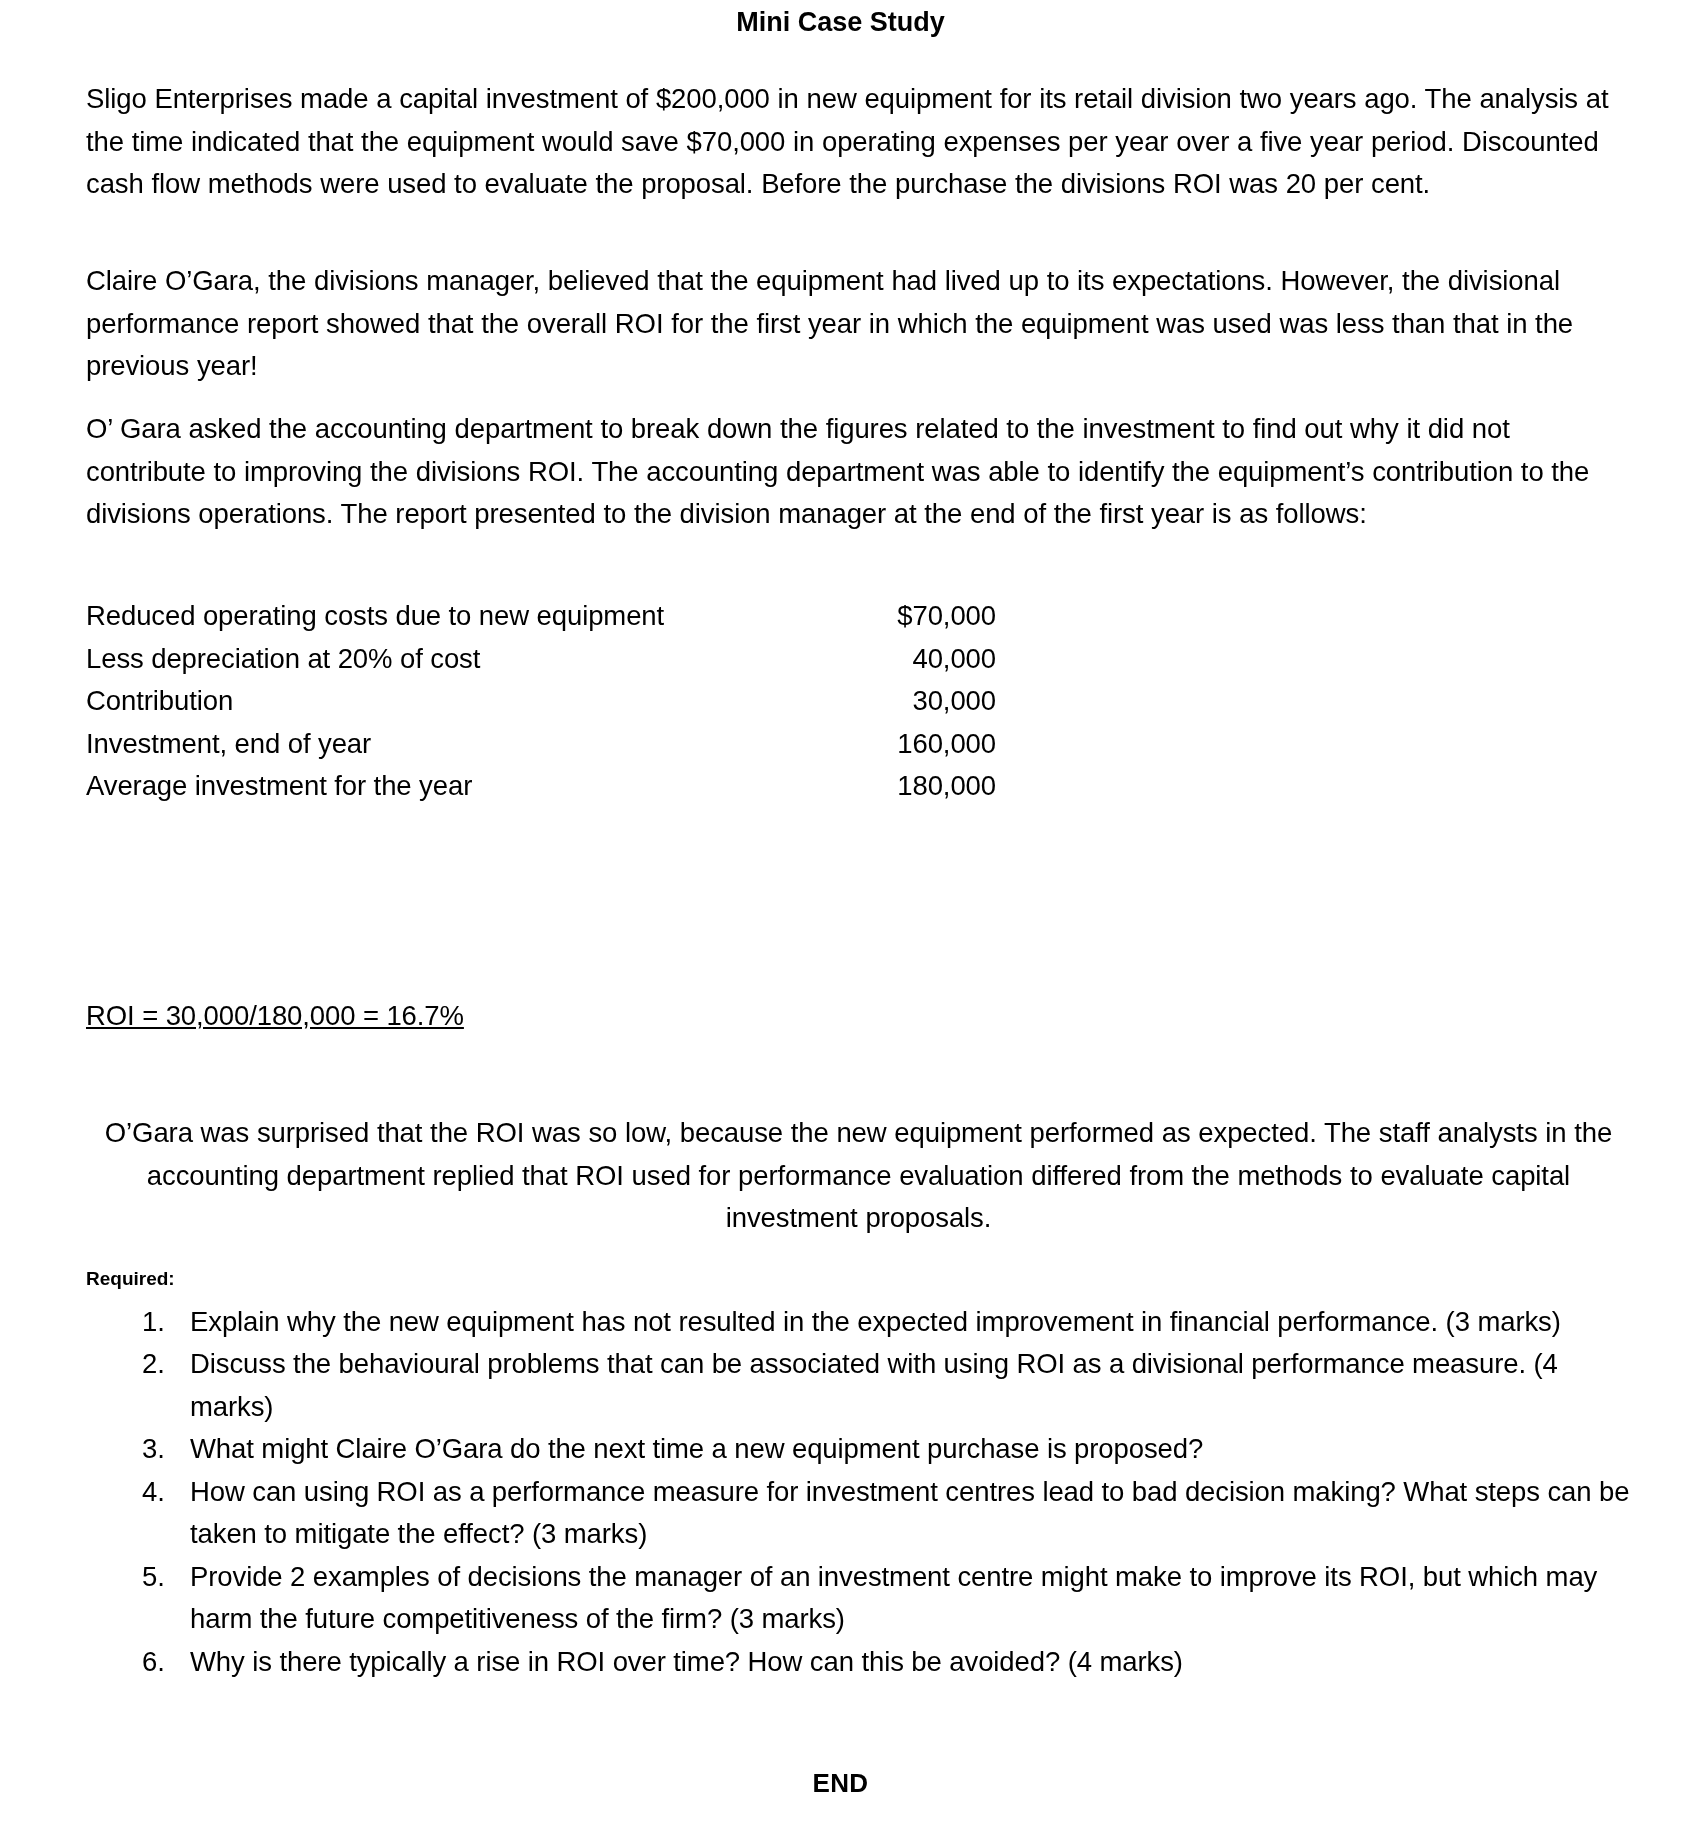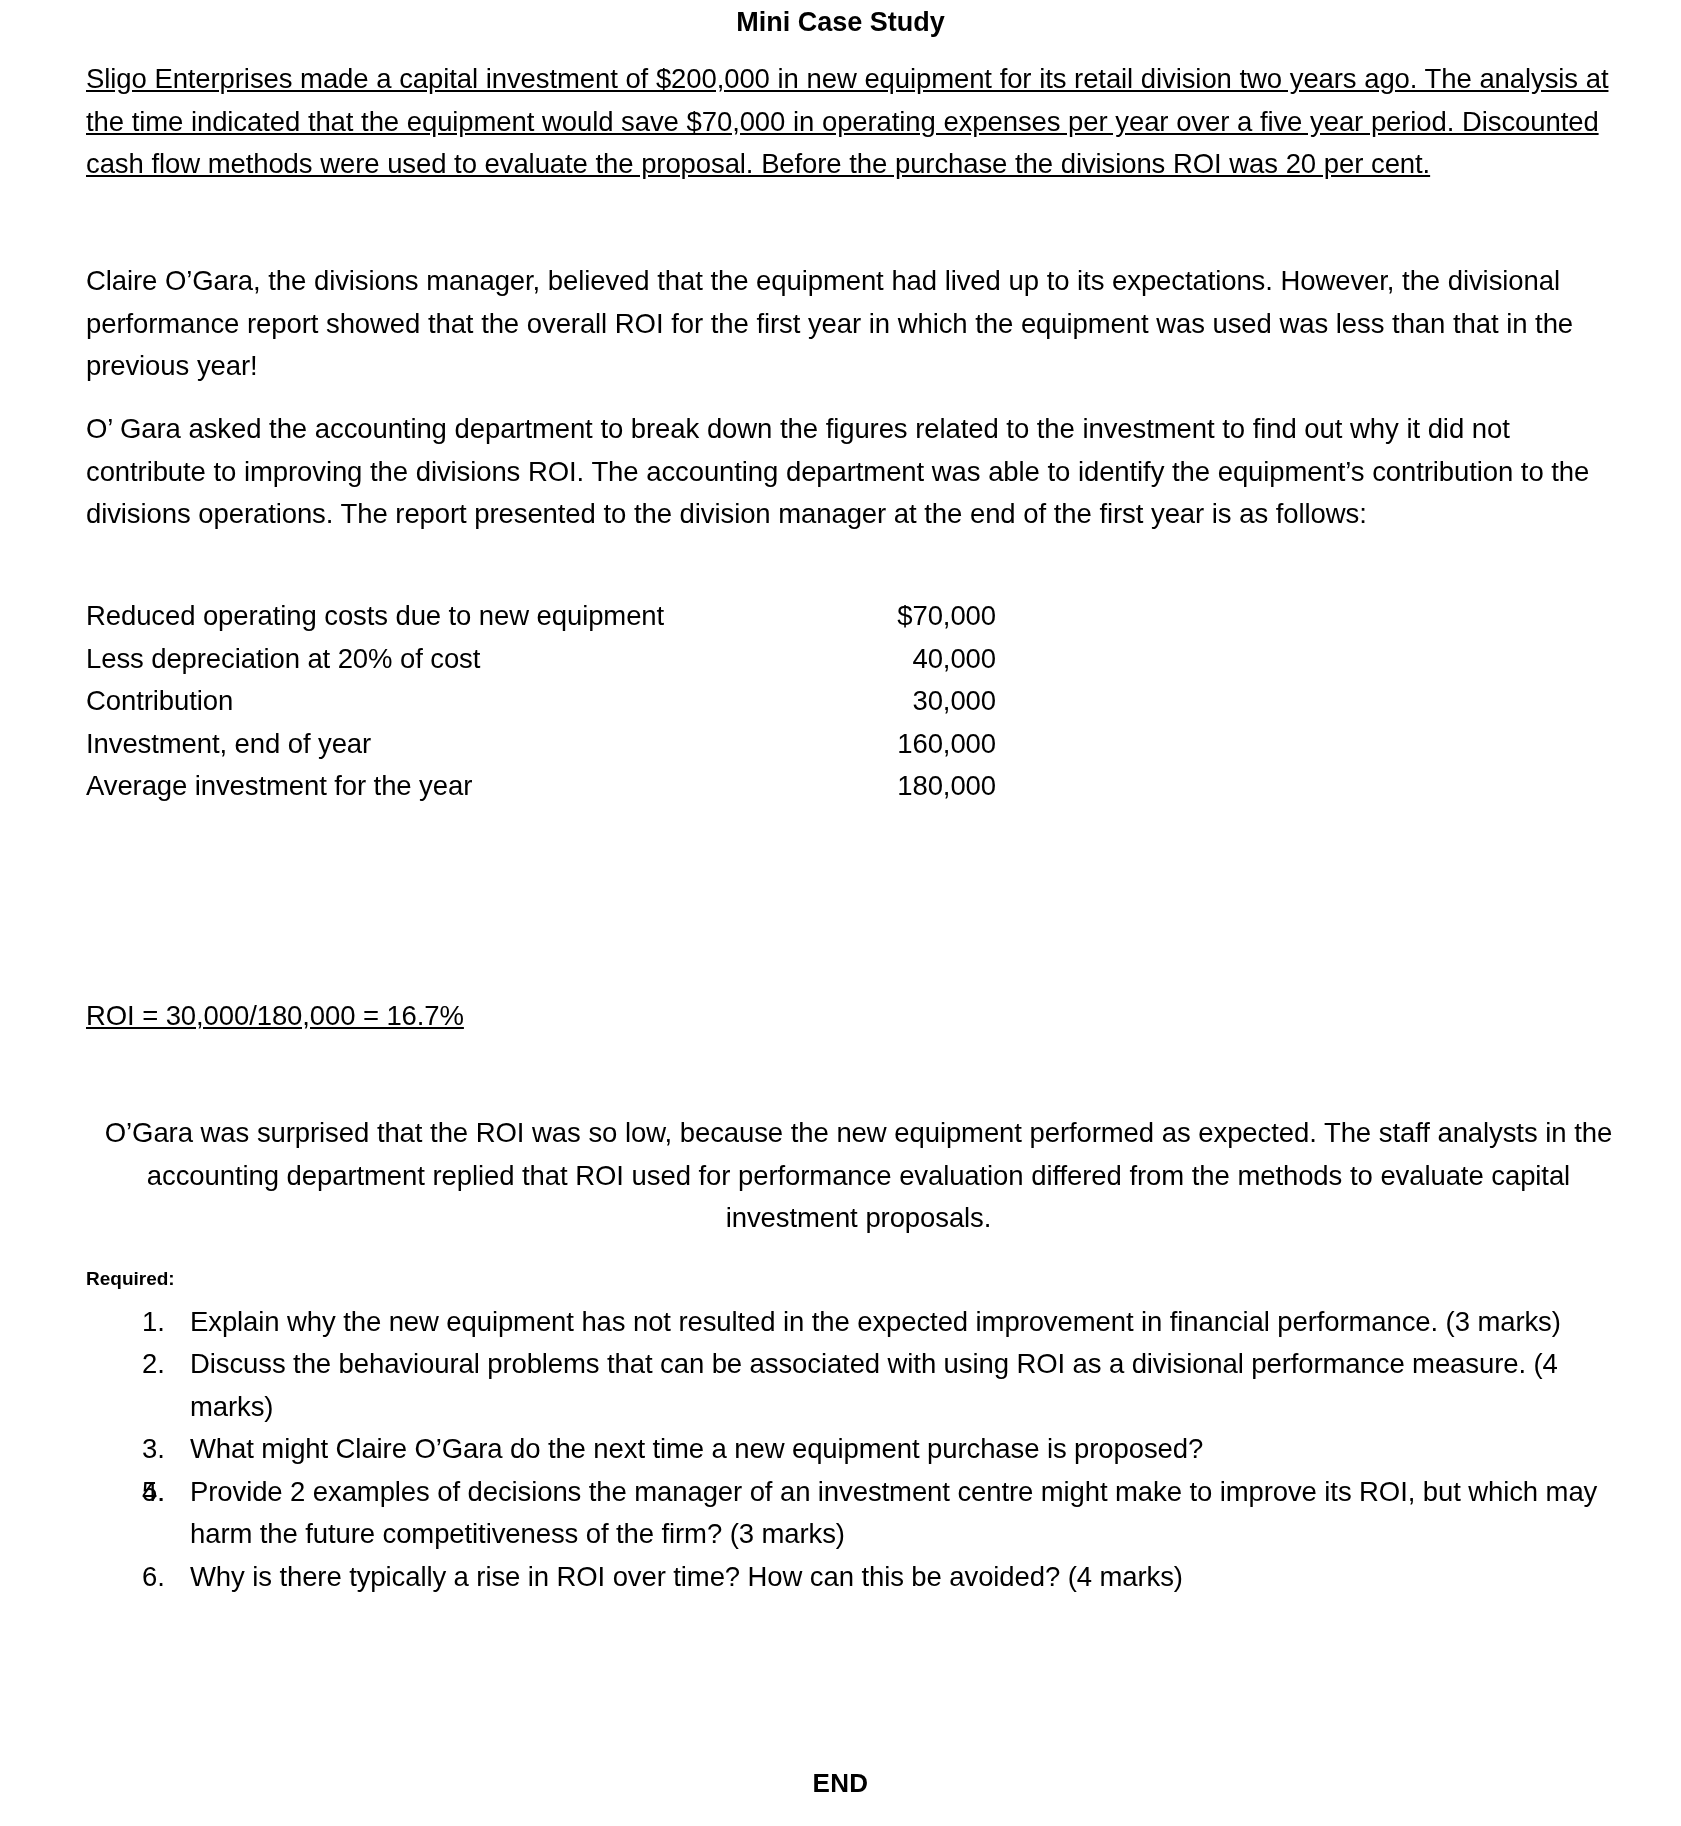--- a/index.html
+++ b/index.html
@@ -113,21 +113,21 @@
     letter-spacing: .3px;
   }
 </style>
 </head>
 <body>
 
 <div class="page">
 
   <div class="doc-title">Mini Case Study</div>
 
-  <div class="body-block" style="top:58px;text-decoration:underline;">
+  <div class="body-block" style="top:78px;">
     <p class="para">Sligo Enterprises made a capital investment of $200,000 in new equipment for its retail division two years ago. The analysis at the time indicated that the equipment would save $70,000 in operating expenses per year over a five year period. Discounted cash flow methods were used to evaluate the proposal. Before the purchase the divisions ROI was 20 per cent.</p>
   </div>
 
   <div class="body-block" style="top:260px;">
     <p class="para">Claire O’Gara, the divisions manager, believed that the equipment had lived up to its expectations. However, the divisional performance report showed that the overall ROI for the first year in which the equipment was used was less than that in the previous year!</p>
   </div>
 
   <div class="body-block" style="top:408px;">
     <p class="para">O’ Gara asked the accounting department to break down the figures related to the investment to find out why it did not contribute to improving the divisions ROI. The accounting department was able to identify the equipment’s contribution to the divisions operations. The report presented to the division manager at the end of the first year is as follows:</p>
   </div>
@@ -177,20 +177,21 @@
       <li>
         <span class="marker">2.</span>
         <span>Discuss the behavioural problems that can be associated with using ROI as a divisional performance measure. (4 marks)</span>
       </li>
       <li>
         <span class="marker">3.</span>
         <span>What might Claire O’Gara do the next time a new equipment purchase is proposed?</span>
       </li>
       <li>
         <span class="marker">4.</span>
+        <span>How can using ROI as a performance measure for investment centres lead to bad decision making? What steps can be taken to mitigate the effect? (3 marks)</span>
       </li>
       <li>
         <span class="marker">5.</span>
         <span>Provide 2 examples of decisions the manager of an investment centre might make to improve its ROI, but which may harm the future competitiveness of the firm? (3 marks)</span>
       </li>
       <li>
         <span class="marker">6.</span>
         <span>Why is there typically a rise in ROI over time? How can this be avoided? (4 marks)</span>
       </li>
     </ol>

